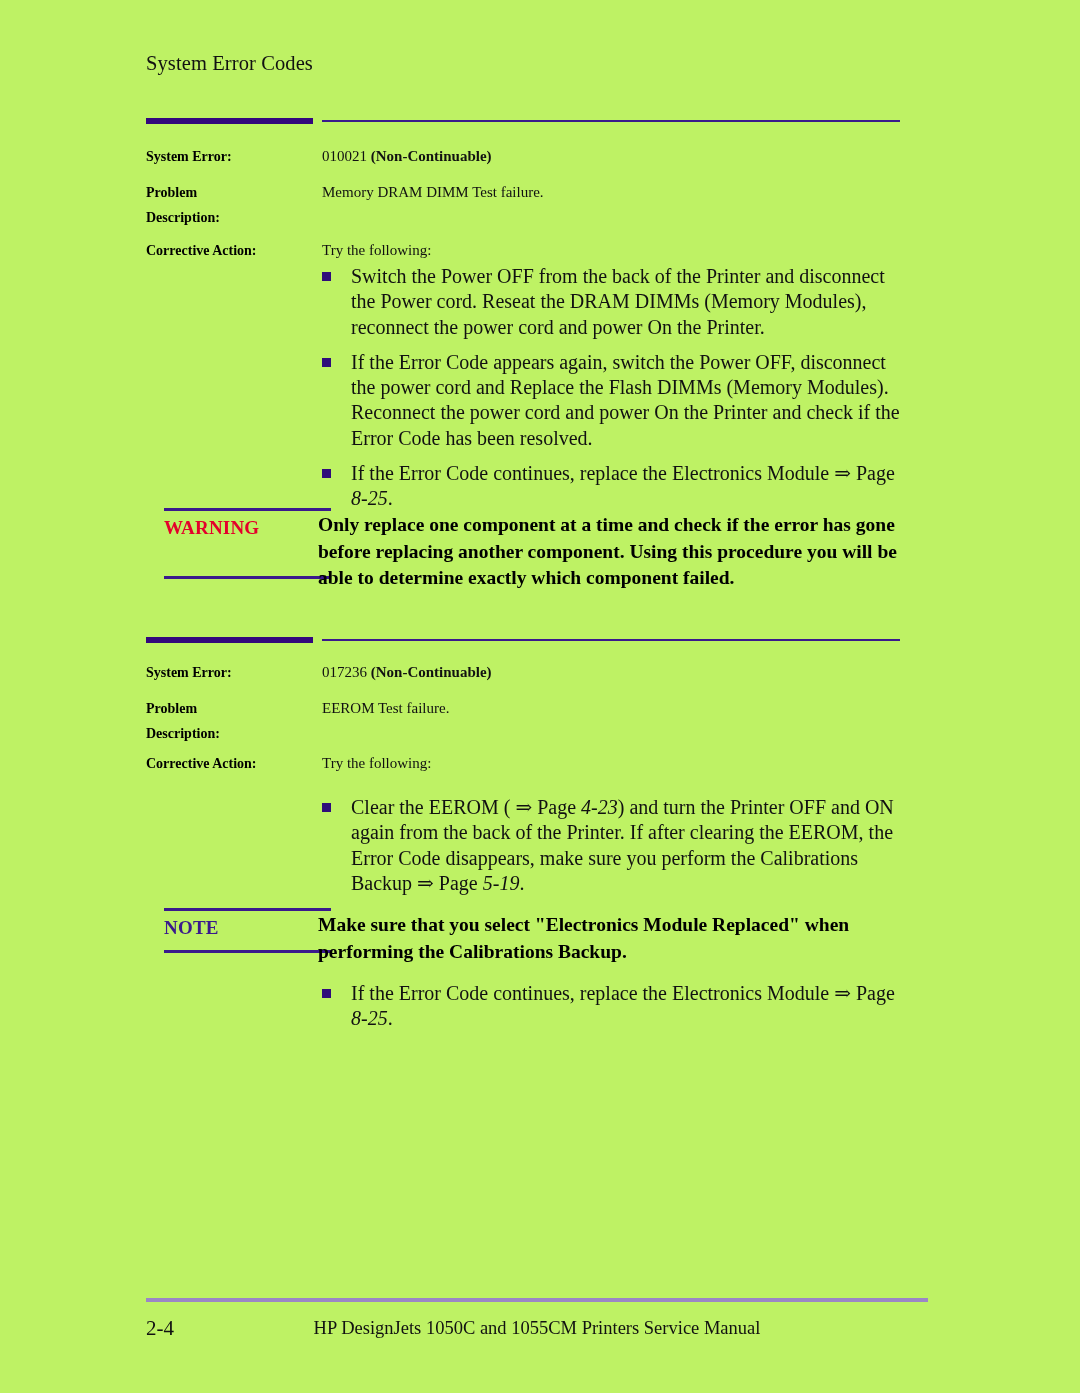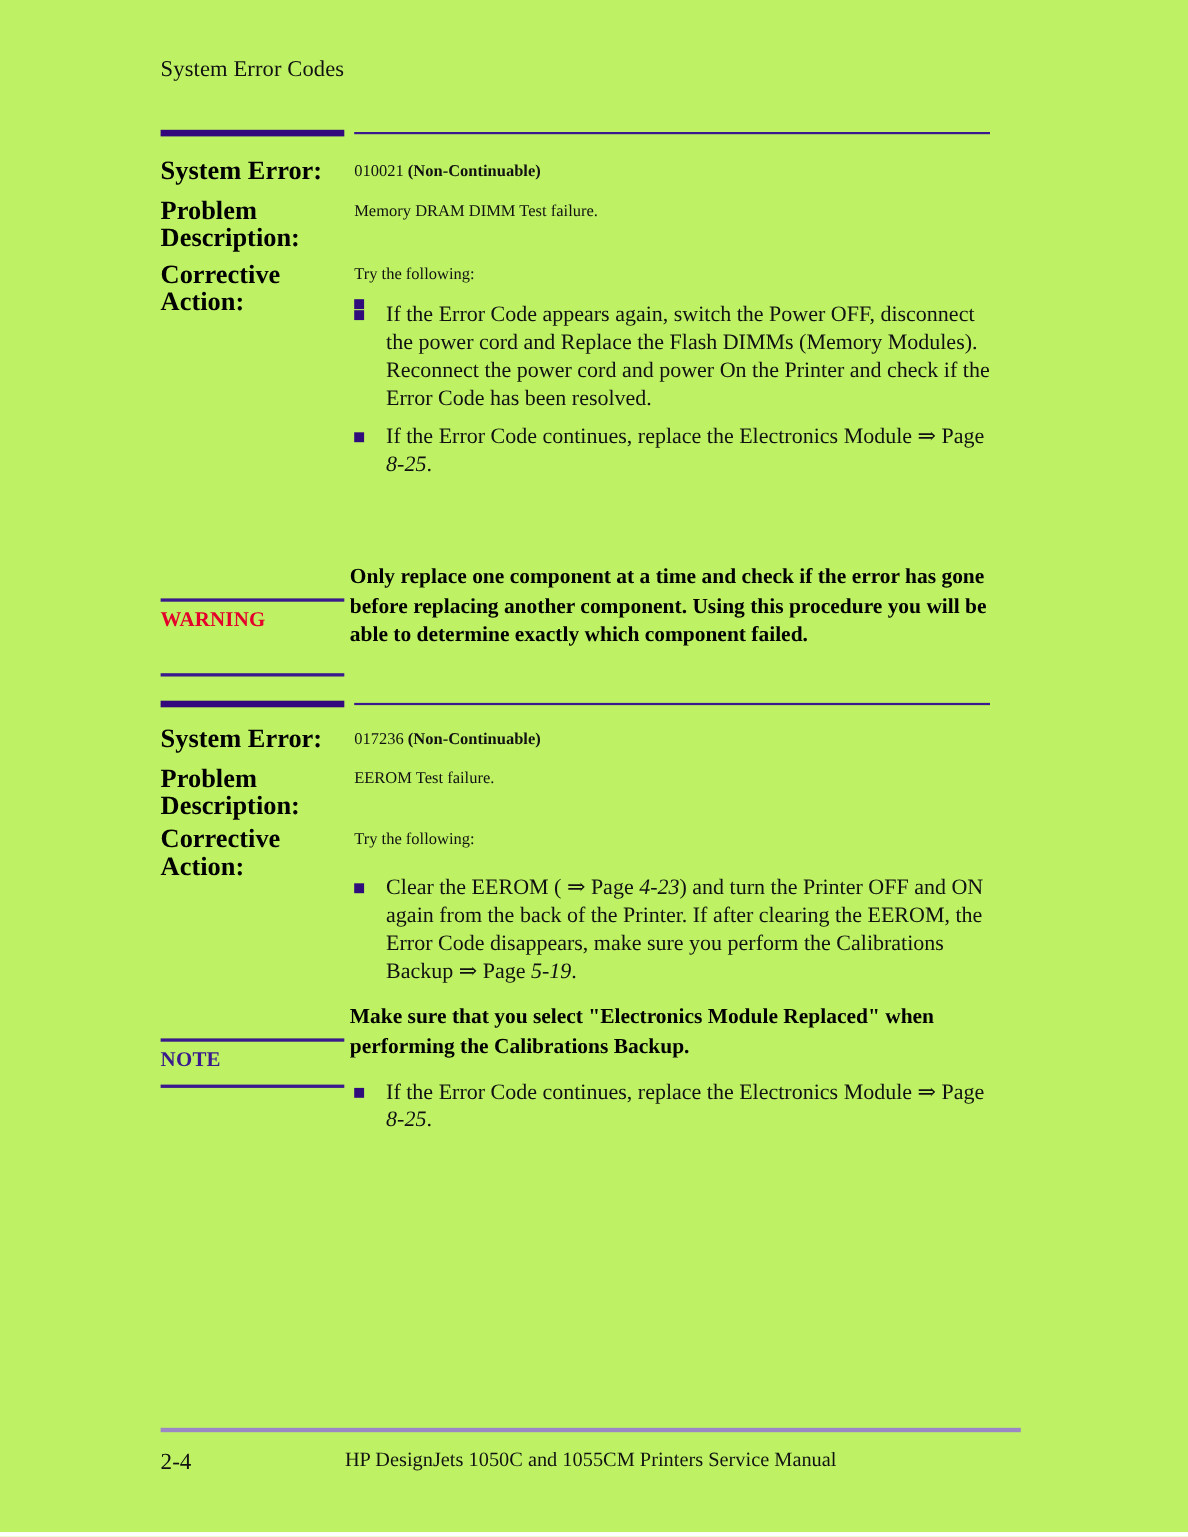--- a/index.html
+++ b/index.html
@@ -59,21 +59,21 @@
     position: absolute;
     left: 146px;
     width: 754px;
   }
   .row .label {
     position: absolute;
     left: 0;
     top: 0;
     width: 170px;
     font-weight: bold;
-    font-size: 24px;
+    font-size: 14px;
     line-height: 25px;
     color: #000000;
   }
   .row .value {
     position: absolute;
     left: 176px;
     width: 578px;
     font-size: 15px;
     line-height: 25px;
     color: #111111;
@@ -106,24 +106,23 @@
   .pg { font-style: italic; }
 
   
   .admon {
     position: absolute;
     left: 146px;
     width: 754px;
   }
   .admon .box {
     position: absolute;
-    left: 0;
+    left: 18px;
     top: 0;
     width: 167px;
-    margin-top: 36px;
   }
   .admon .box .top-rule,
   .admon .box .bot-rule {
     width: 167px;
     height: 3px;
     background: #3a1a8c;
   }
   .admon .box .tag {
     font-weight: bold;
     font-size: 19px;
@@ -198,20 +197,21 @@
   </div>
 
   <div class="row" style="top:238px">
     <div class="label">Corrective Action:</div>
     <div class="value">Try the following:</div>
   </div>
 
   <div class="bullets" style="top:264px">
     <div class="bullet">
       <span class="marker"></span>
+      <span>Switch the Power OFF from the back of the Printer and disconnect the Power cord. Reseat the DRAM DIMMs (Memory Modules), reconnect the power cord and power On the Printer.</span>
     </div>
     <div class="bullet">
       <span class="marker"></span>
       <span>If the Error Code appears again, switch the Power OFF, disconnect the power cord and Replace the Flash DIMMs (Memory Modules). Reconnect the power cord and power On the Printer and check if the Error Code has been resolved.</span>
     </div>
     <div class="bullet">
       <span class="marker"></span>
       <span>If the Error Code continues, replace the Electronics Module ⇒ Page <span class="pg">8-25</span>.</span>
     </div>
   </div>

